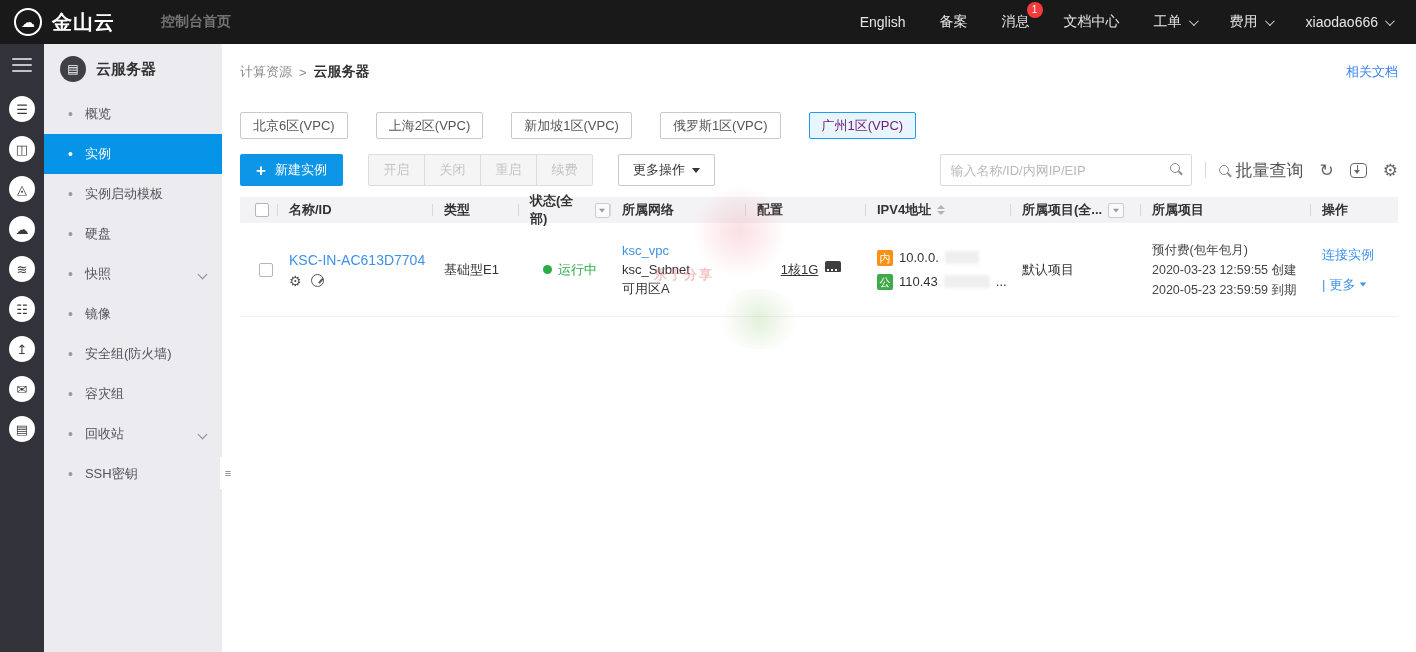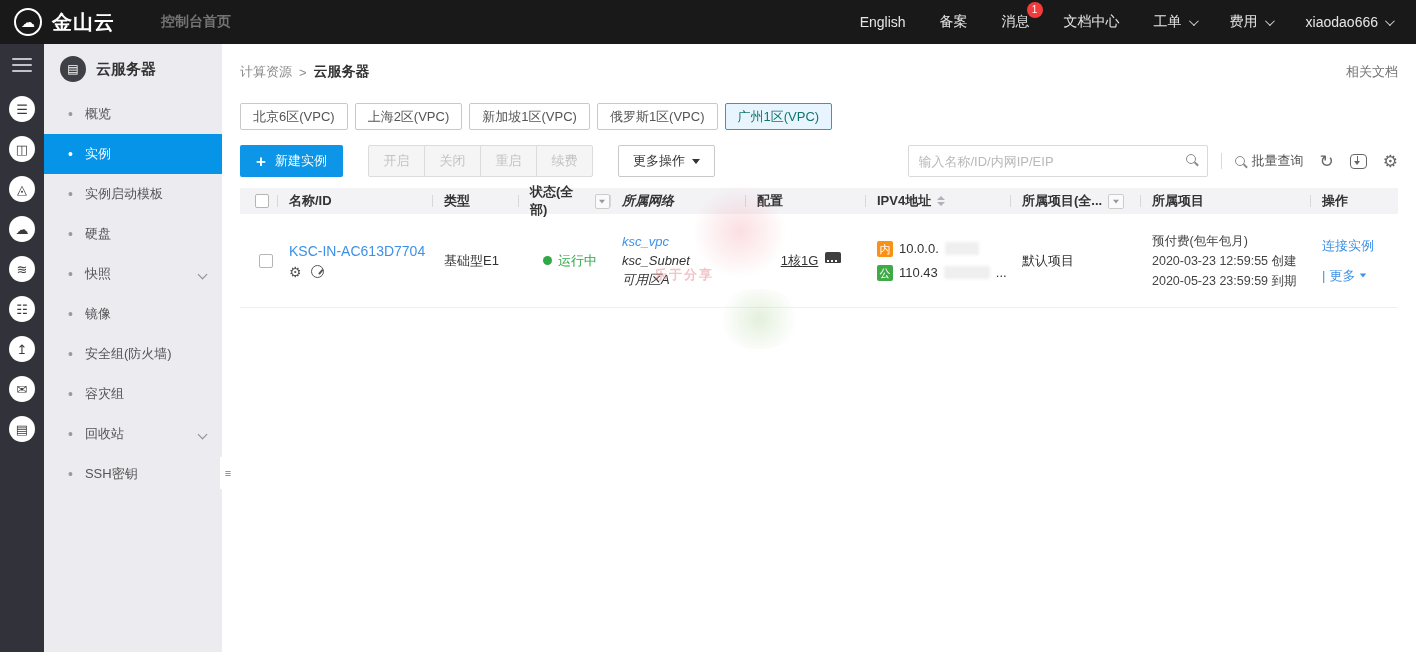--- a/index.html
+++ b/index.html
@@ -34,57 +34,57 @@
   .sb-item .chev2 { position:absolute; right:16px; width:7px; height:7px; border-right:1.5px solid #8a8a92; border-bottom:1.5px solid #8a8a92; transform:rotate(45deg); }
   .collapse-tab { position:absolute; right:-14px; top:406px; width:16px; height:46px; background:#fff; clip-path:polygon(100% 0,100% 100%,0 84%,0 16%); display:flex; align-items:center; justify-content:center; cursor:pointer; box-shadow:0 1px 3px rgba(0,0,0,.15); }
   .collapse-glyph { color:#777; font-size:11px; }
 
   
   .main { position:absolute; top:44px; left:222px; right:0; bottom:0; background:#fff; padding:0 18px; }
   .crumb-row { margin-top:17px; height:22px; display:flex; align-items:center; font-size:13px; }
   .crumb-parent { color:#8a8a8a; cursor:pointer; }
   .crumb-sep { color:#8a8a8a; margin:0 7px; }
   .crumb-cur { color:#333; font-size:14px; font-weight:700; }
-  .doc-link { margin-left:auto; color:#737373; cursor:pointer; }
-
-  .region-row { margin-top:20px; display:flex; gap:7px; }
+  .doc-link { margin-left:auto; color:#3b82f6; cursor:pointer; }
+
+  .region-row { margin-top:29px; display:flex; gap:28px; }
   .region-btn { height:27px; padding:0 12px; border:1px solid #c9c9c9; border-radius:2px; background:#fff; color:#555; font-size:13px; display:flex; align-items:center; cursor:pointer; }
-  .region-btn.active { border-color:#1e9aee; color:#0f766e; background:#e9f5fe;align-items:center; }
+  .region-btn.active { border-color:#1e9aee; color:#701a75; background:#e9f5fe;align-items:center; }
 
   .toolbar { margin-top:15px; display:flex; align-items:center; }
   .btn-create { height:32px; padding:0 16px; background:#0d96e8; color:#fff; font-size:13px; border-radius:2px; display:flex; align-items:center; gap:9px; cursor:pointer; }
   .btn-create .plus { font-size:17px; font-weight:bold; line-height:1; }
   .btn-group { display:flex; margin-left:25px; }
   .btn-dis { height:32px; width:57px; background:#f5f5f6; border:1px solid #dcdcdc; color:#c3c3c3; font-size:13px; display:flex; align-items:center; justify-content:center; margin-left:-1px; }
   .btn-dis:first-child { margin-left:0; border-radius:2px 0 0 2px; }
   .btn-dis:last-child { border-radius:0 2px 2px 0; }
   .btn-more { height:32px; margin-left:25px; padding:0 14px; background:#fff; border:1px solid #c9c9c9; border-radius:2px; color:#333; font-size:13px; display:flex; align-items:center; gap:7px; cursor:pointer; }
   .tri { width:0; height:0; border-left:4px solid transparent; border-right:4px solid transparent; border-top:5px solid currentColor; display:inline-block; }
 
   .search-zone { margin-left:auto; display:flex; align-items:center; }
   .search-box { position:relative; }
-  .search-input { width:300px; height:32px; border:1px solid #d9d9d9; border-radius:2px; padding:0 32px 0 10px; font-size:13px; color:#8b5cf6; outline:none; font-family:"Liberation Sans",sans-serif; }
+  .search-input { width:252px; height:32px; border:1px solid #d9d9d9; border-radius:2px; padding:0 32px 0 10px; font-size:13px; color:#8b5cf6; outline:none; font-family:"Liberation Sans",sans-serif; }
   .search-input::placeholder { color:#b9b9b9; }
   .lens { position:relative; width:10px; height:10px; border:1.5px solid #8a8a8a; border-radius:50%; display:inline-block; }
   .lens::after { content:""; position:absolute; width:5px; height:1.5px; background:#8a8a8a; transform:rotate(45deg); right:-4px; bottom:-1px; }
   .search-box .lens { position:absolute; right:12px; top:9px; }
   .vdiv { width:1px; height:16px; background:#d9d9d9; margin:0 13px; }
-  .batch { display:flex; align-items:center; gap:7px; color:#555; font-size:13px; cursor:pointer; }
+  .batch { display:flex; align-items:center; gap:7px; color:#555; font-size:17px; cursor:pointer; }
   .ic-refresh { color:#666; font-size:17px; margin-left:16px; cursor:pointer; line-height:1; }
   .ic-export { width:17px; height:15px; border:1.5px solid #666; border-radius:4px; position:relative; margin-left:16px; cursor:pointer; }
   .ic-export::before { content:""; position:absolute; left:6px; top:1px; width:1.5px; height:5px; background:#666; }
   .ic-export::after { content:""; position:absolute; left:3.5px; top:6px; border-left:3.5px solid transparent; border-right:3.5px solid transparent; border-top:4px solid #666; }
   .ic-gear { color:#666; font-size:17px; margin-left:16px; cursor:pointer; line-height:1; }
 
   
   .thead { margin-top:11px; height:26px; background:#f3f3f6; display:flex; align-items:center; font-size:13px; font-weight:700; color:#333; }
   .col { flex:0 0 auto; display:flex; align-items:center; }
   .c-check { width:37px; padding-left:15px; }
   .c-name { width:155px; } .c-type { width:86px; } .c-status { width:92px; }
-  .c-net { width:135px;font-style:italic; } .c-conf { width:120px; } .c-ip { width:145px; }
+  .c-net { width:135px; } .c-conf { width:120px; } .c-ip { width:145px; }
   .c-proj { width:130px; } .c-bill { width:170px; } .c-act { width:88px; }
   .thead .col { position:relative; padding-left:12px; }
   .thead .c-check { padding-left:15px; }
   .thead .col:not(.c-check)::before { content:""; position:absolute; left:0; top:50%; transform:translateY(-50%); width:1px; height:12px; background:#d8d8dc; }
   .checkbox { width:14px; height:14px; border:1px solid #b5b5b5; border-radius:2px; background:#fff; cursor:pointer; }
   .ddbox { width:16px; height:15px; border:1px solid #ccc; background:#fafafa; border-radius:2px; display:inline-flex; align-items:center; justify-content:center; margin-left:6px; cursor:pointer; }
   .ddbox .tri { transform:scale(.75); color:#999; }
   .sort { display:inline-flex; flex-direction:column; gap:2px; margin-left:6px; cursor:pointer; }
   .sort i { width:0; height:0; border-left:4px solid transparent; border-right:4px solid transparent; }
   .sort .up { border-bottom:4px solid #b2b2ba; }

